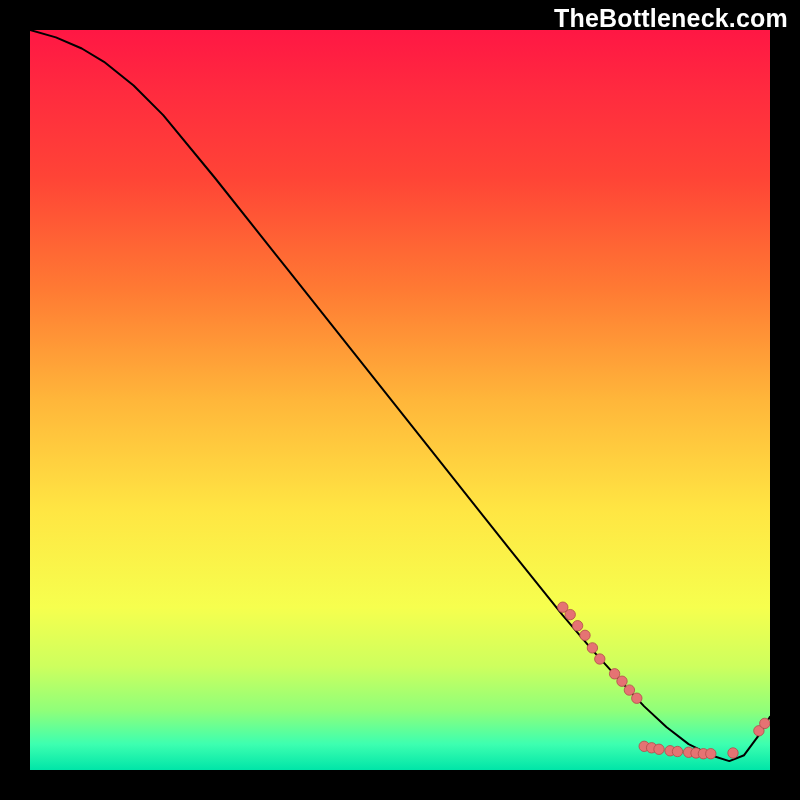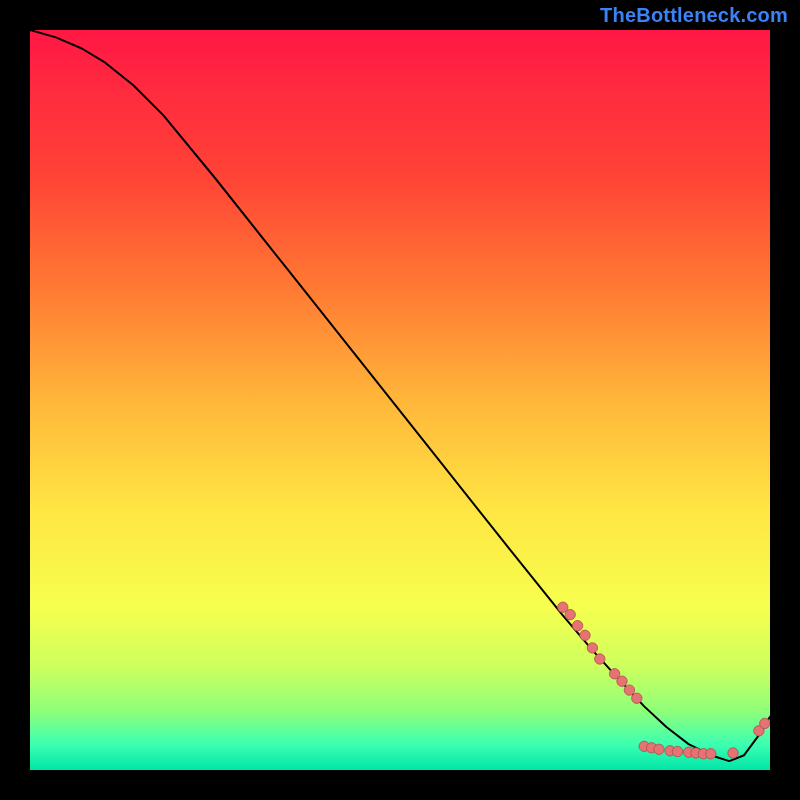--- a/index.html
+++ b/index.html
@@ -8,23 +8,23 @@
     position: relative;
     width: 800px;
     height: 800px;
     background: #000;
   }
   .watermark {
     position: absolute;
     top: 4px;
     right: 12px;
     font-family: Arial, Helvetica, sans-serif;
-    font-size: 20px;
+    font-size: 25px;
     font-weight: 600;
-    color: #3b82f6;
+    color: #ffffff;
     letter-spacing: 0.2px;
   }
   .plot {
     position: absolute;
     left: 30px;
     top: 30px;
     width: 740px;
     height: 740px;
   }
   .plot svg { display: block; width: 100%; height: 100%; }

